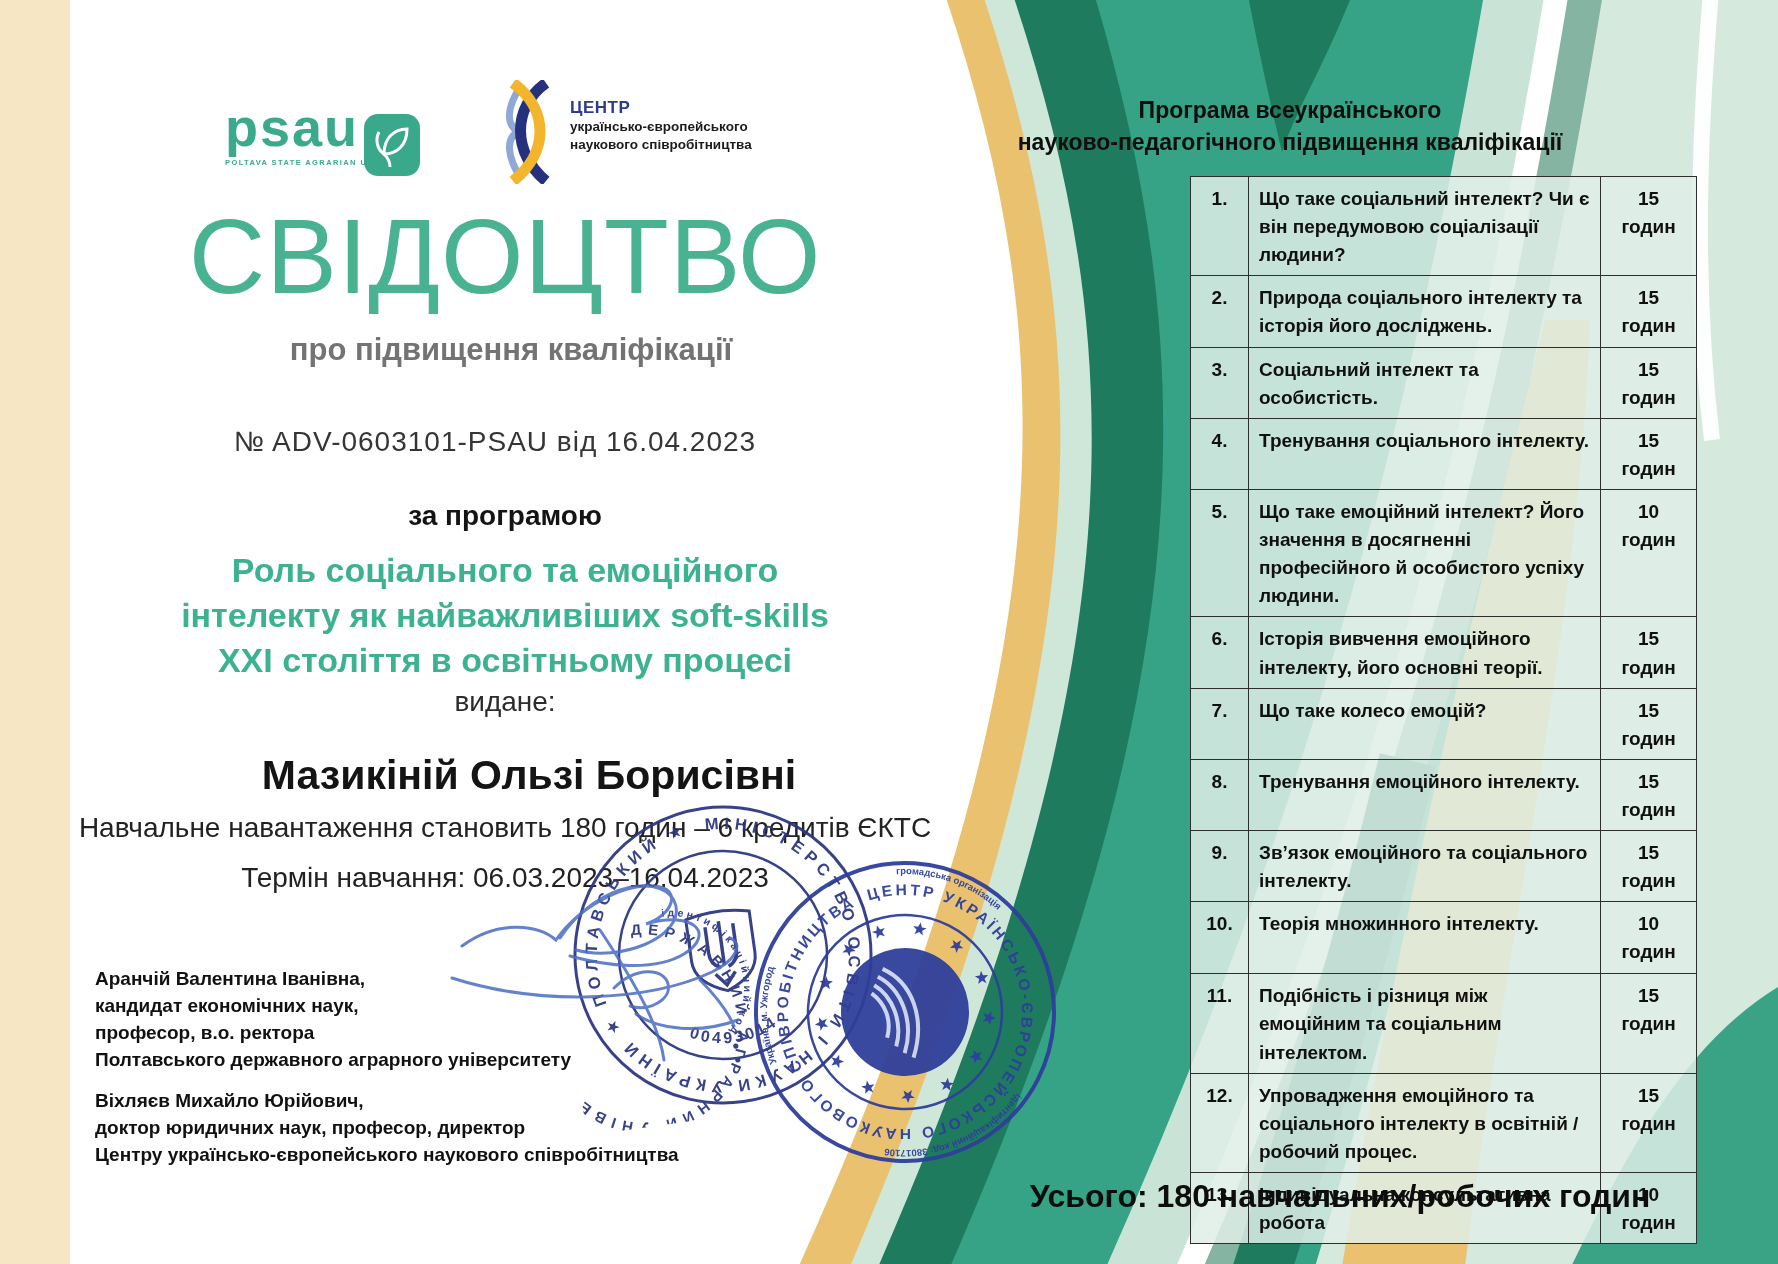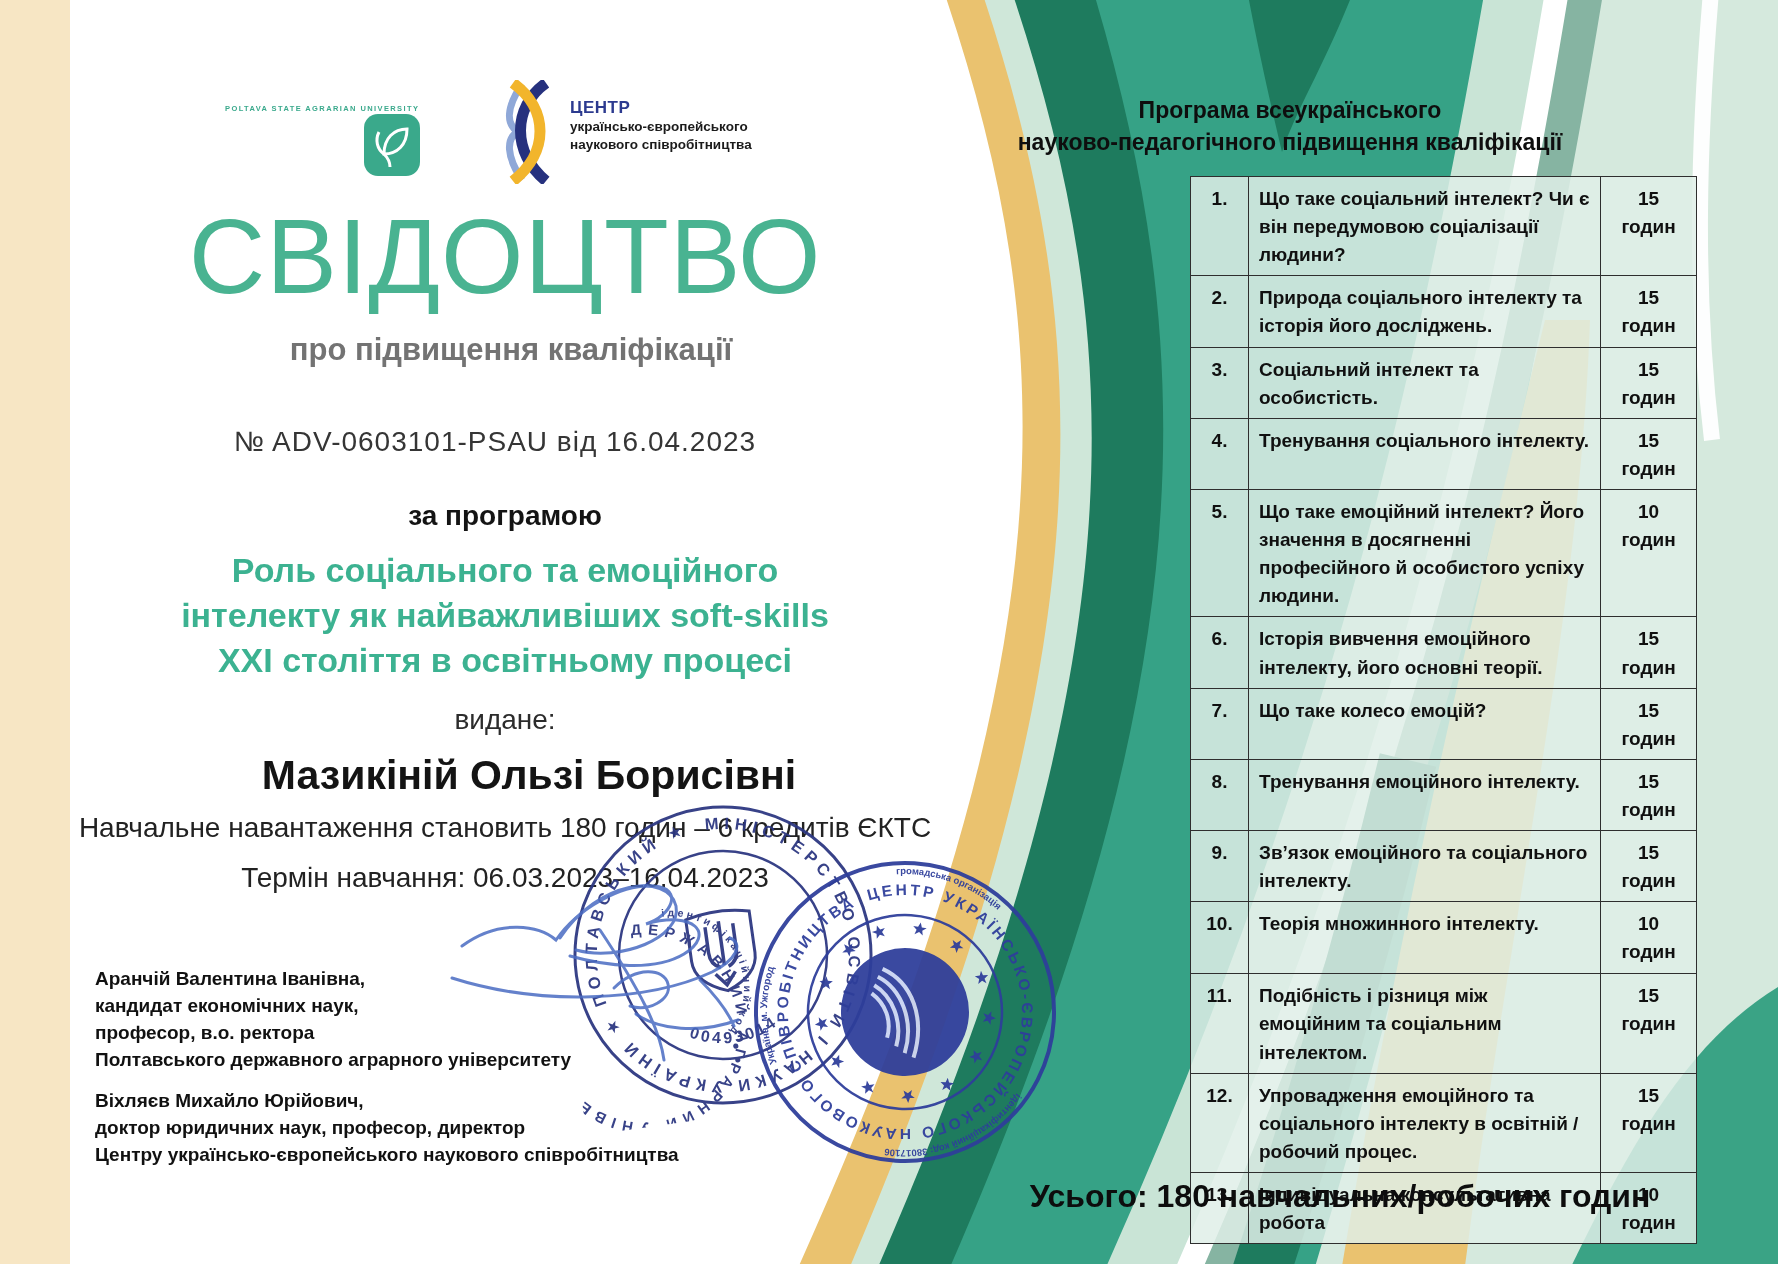--- a/index.html
+++ b/index.html
@@ -15,21 +15,21 @@
   .cuesc-name { font-size:17px; font-weight:800; color:#2c3a8f; letter-spacing:.5px; }
   .cuesc-line { font-size:13.5px; font-weight:700; color:#1b1b1b; line-height:1.32; }
 
   .cert-title { left:70px; top:196px; width:870px; font-size:106px; letter-spacing:1px;
                 color:#49b391; font-weight:400; }
   .cert-sub   { left:70px; top:332px; width:870px; font-size:31px; font-weight:700; color:#737373;padding-left:12px;}
   .cert-num   { left:60px; top:426px; width:870px; font-size:28px; color:#353535; letter-spacing:1px;}
   .cert-za    { left:70px; top:500px; width:870px; font-size:28px; font-weight:700; }
   .cert-prog  { left:70px; top:548px; width:870px; font-size:34px; font-weight:700;
                 color:#3cb291; line-height:1.32; }
-  .cert-vyd   { left:70px; top:704px; width:870px; font-size:28px; color:#2c2c2c;}
+  .cert-vyd   { left:70px; top:686px; width:870px; font-size:28px; color:#2c2c2c;}
   .cert-name  { left:70px; top:752px; width:870px; font-size:41px; font-weight:700;padding-left:48px; }
   .cert-load  { left:40px; top:812px; width:930px; font-size:28px; color:#222;}
   .cert-term  { left:40px; top:862px; width:930px; font-size:28px; color:#222;}
 
   .sig-block { left:95px; font-size:19px; font-weight:700; line-height:1.42; color:#111; }
   .sig-1 { top:966px; } .sig-2 { top:1088px; }
 
   
   .panel-header { left:1010px; top:94px; width:560px; font-size:23px; font-weight:700;
                   line-height:1.4; color:#0e0e0e; }
@@ -74,20 +74,21 @@
     <path d="M1588,-20 C1518,410 1424,810 1212,1290" stroke="#86b4a2" stroke-width="34" fill="none"></path>
     <path d="M1408,760 C1360,960 1305,1140 1252,1300" stroke="#1e7b5e" stroke-width="58" fill="none"></path>
     <path d="M1545,320 C1470,620 1400,920 1338,1290 L1462,1290 C1505,940 1580,620 1590,320 Z" fill="#eac26f"></path>
 
     <path d="M1560,1290 C1640,1120 1700,1030 1790,980 L1790,1290 Z" fill="#3aa385"></path>
 
     <path d="M1248,-5 L1352,-5 C1322,70 1296,110 1282,152 C1272,110 1260,58 1248,-5 Z" fill="#1e7b5e"></path>
   </svg>
 
   <div class="abs" style="left:225px; top:100px;">
+    <div class="psau-word">psau</div>
     <div class="psau-tag">POLTAVA STATE AGRARIAN UNIVERSITY</div>
   </div>
   <svg class="abs" style="left:364px; top:112px;" width="56" height="66" viewBox="0 0 56 66">
     <rect x="0" y="2" width="56" height="62" rx="14" fill="#3aa98b"></rect>
     <path d="M20,42 C20,26 30,17 43,17 C43,33 33,42 20,42 Z" fill="none" stroke="#ffffff" stroke-width="3"></path>
     <path d="M20,42 C13,37 11,28 15,20" fill="none" stroke="#ffffff" stroke-width="3"></path>
     <path d="M20,42 C24,46 26,50 26,55" fill="none" stroke="#ffffff" stroke-width="3"></path>
   </svg>
 
   <svg class="abs" style="left:500px; top:80px;" width="58" height="104" viewBox="0 0 58 104">

